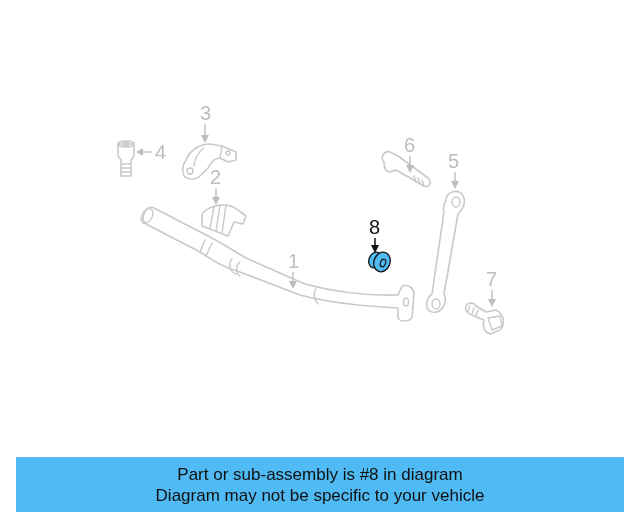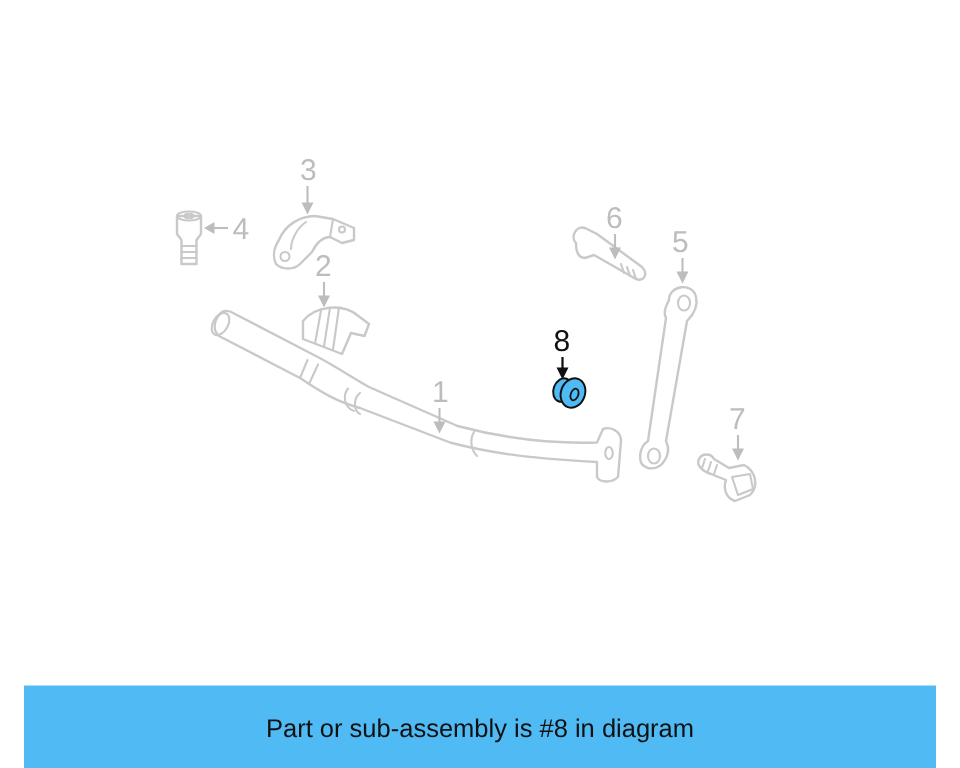--- a/index.html
+++ b/index.html
@@ -119,13 +119,14 @@
   </g>
   <g>
     <text class="hl-num" x="369" y="234">8</text>
     <line class="hl-line" x1="375" y1="238" x2="375" y2="246"></line>
     <path class="hl-head" d="M371,245 L379,245 L375,253 Z"></path>
   </g>
 </svg>
 
 <div id="banner">
   <span>Part or sub-assembly is #8 in diagram</span>
+  <span>Diagram may not be specific to your vehicle</span>
 </div>
 
 </body></html>

